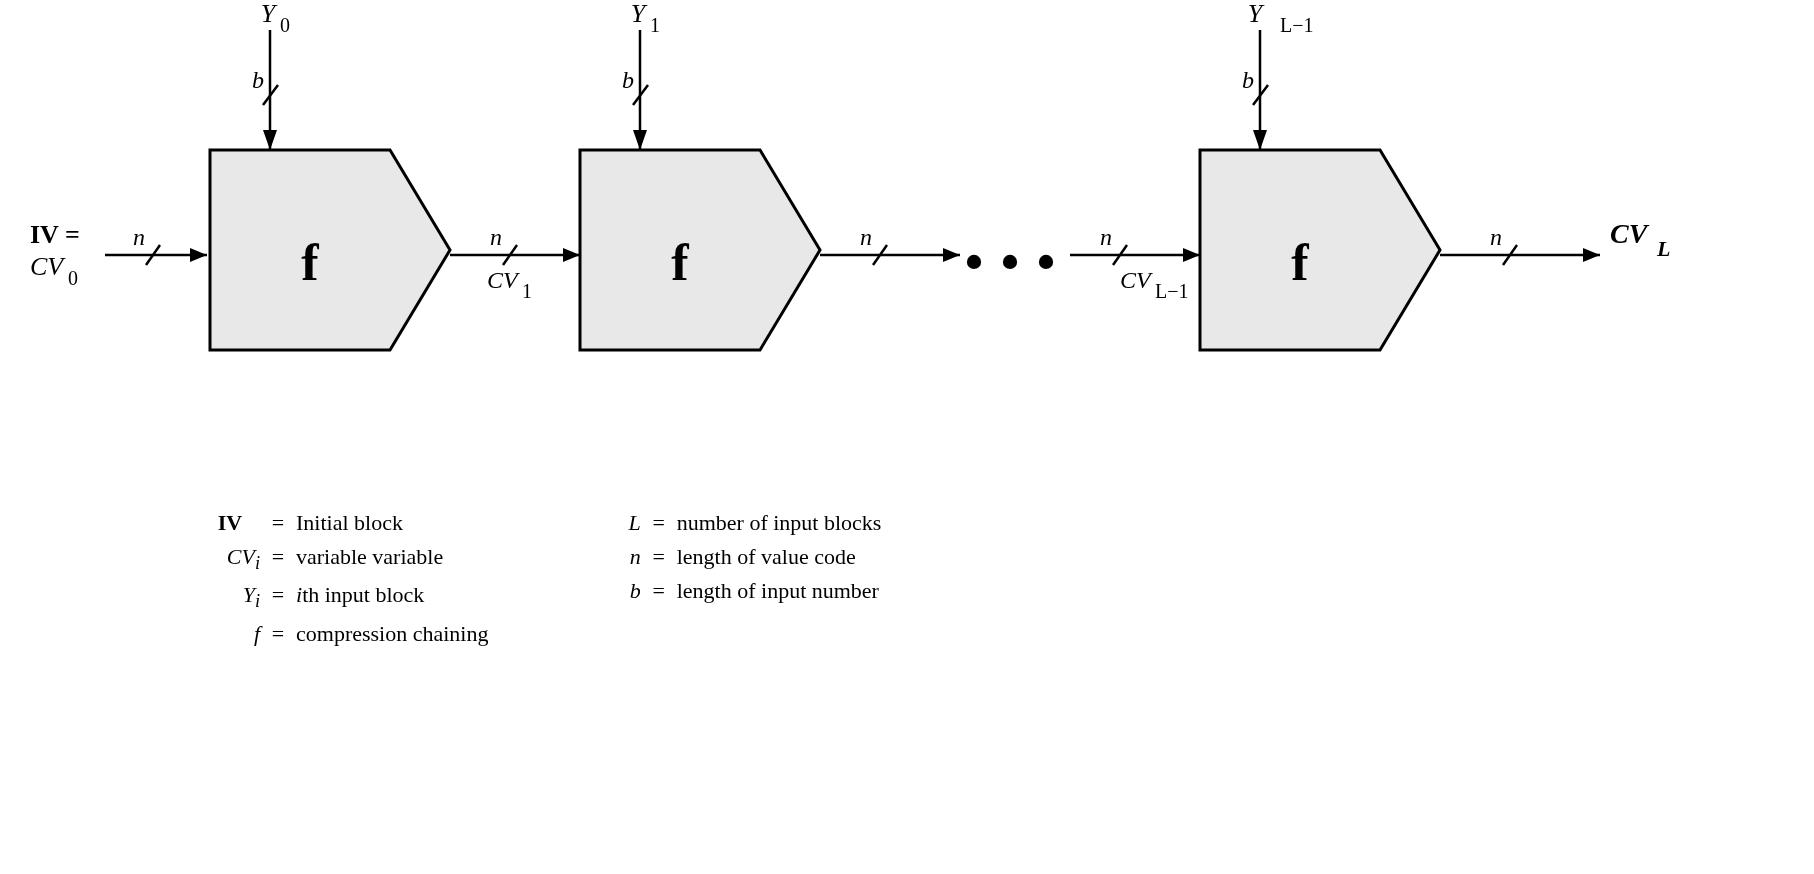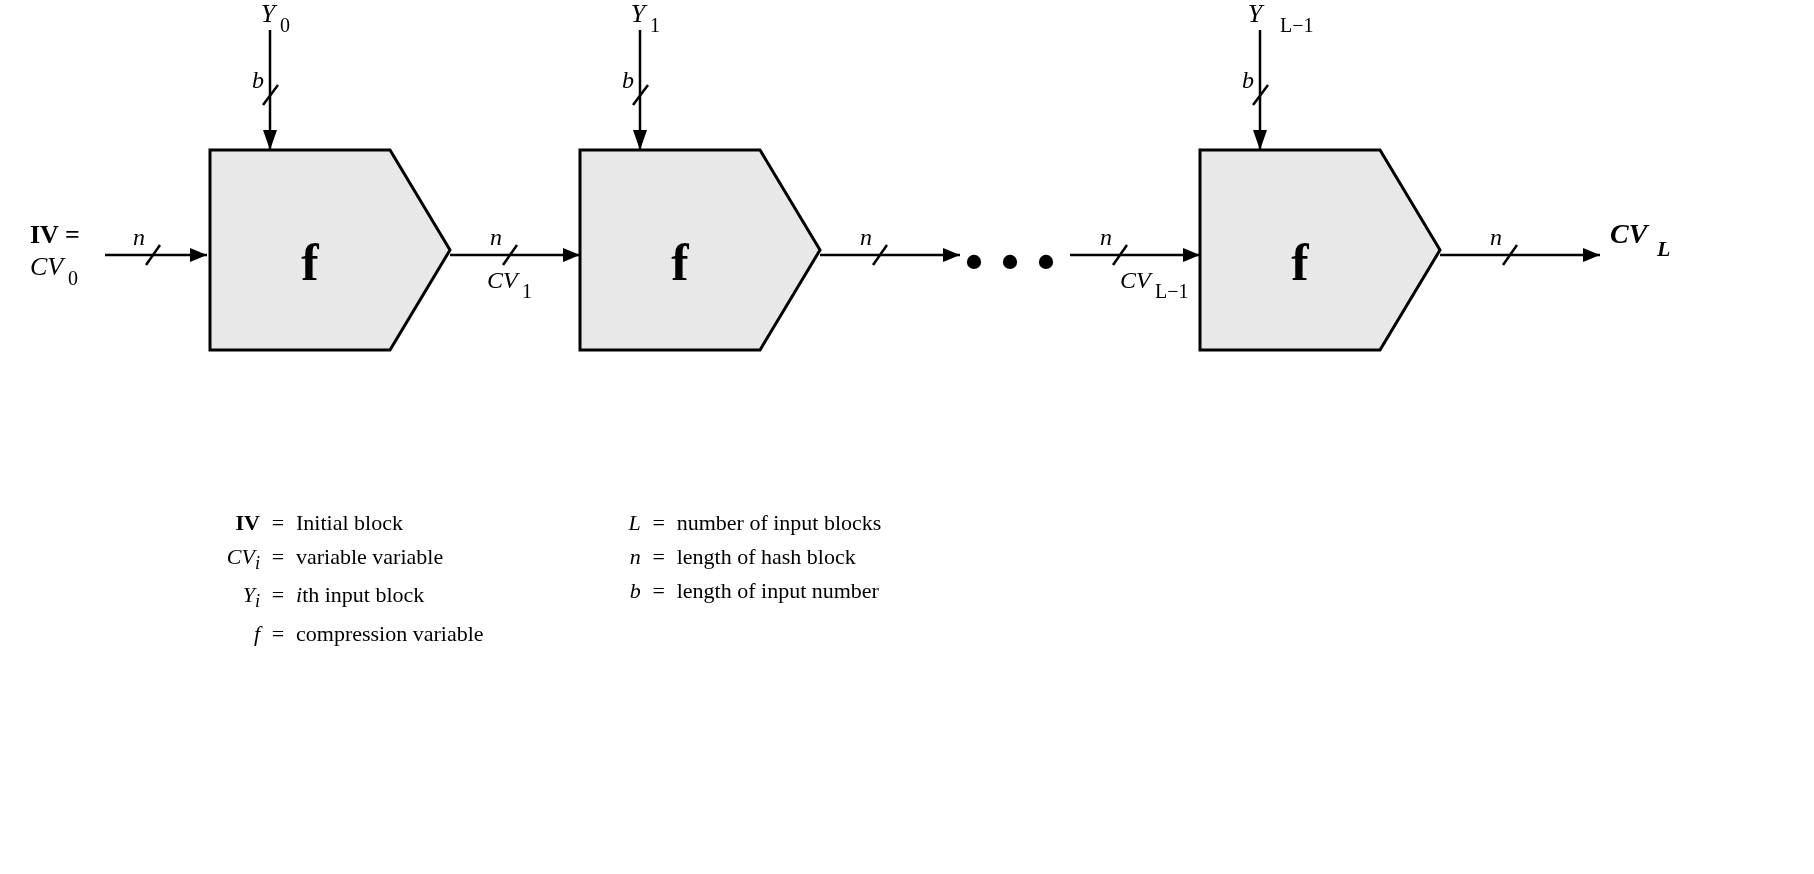--- a/index.html
+++ b/index.html
@@ -52,20 +52,21 @@
       min-width: 20px;
       text-align: center;
       font-style: normal;
     }
     .legend-desc {
       font-style: normal;
     }
     .bold-sym {
       font-weight: bold;
       font-style: normal;
+      text-align: center;
     }
   </style>
 </head>
 <body>
 
 <div class="main-container">
 
   <svg class="diagram" viewBox="0 0 1814 500">
 
     <polygon points="210,150 390,150 450,250 390,350 210,350" fill="#e8e8e8" stroke="#000" stroke-width="3"></polygon>
@@ -174,33 +175,33 @@
         <span class="legend-desc">variable variable</span>
       </div>
       <div class="legend-row">
         <span class="legend-sym"><i>Y<sub>i</sub></i></span>
         <span class="legend-eq">=</span>
         <span class="legend-desc"><i>i</i>th input block</span>
       </div>
       <div class="legend-row">
         <span class="legend-sym">f</span>
         <span class="legend-eq">=</span>
-        <span class="legend-desc">compression variable</span>
+        <span class="legend-desc">compression chaining</span>
       </div>
     </div>
     <div class="legend-col">
       <div class="legend-row">
         <span class="legend-sym"><i>L</i></span>
         <span class="legend-eq">=</span>
         <span class="legend-desc">number of input blocks</span>
       </div>
       <div class="legend-row">
         <span class="legend-sym"><i>n</i></span>
         <span class="legend-eq">=</span>
-        <span class="legend-desc">length of hash block</span>
+        <span class="legend-desc">length of value code</span>
       </div>
       <div class="legend-row">
         <span class="legend-sym"><i>b</i></span>
         <span class="legend-eq">=</span>
         <span class="legend-desc">length of input number</span>
       </div>
     </div>
   </div>
 
 </div>

